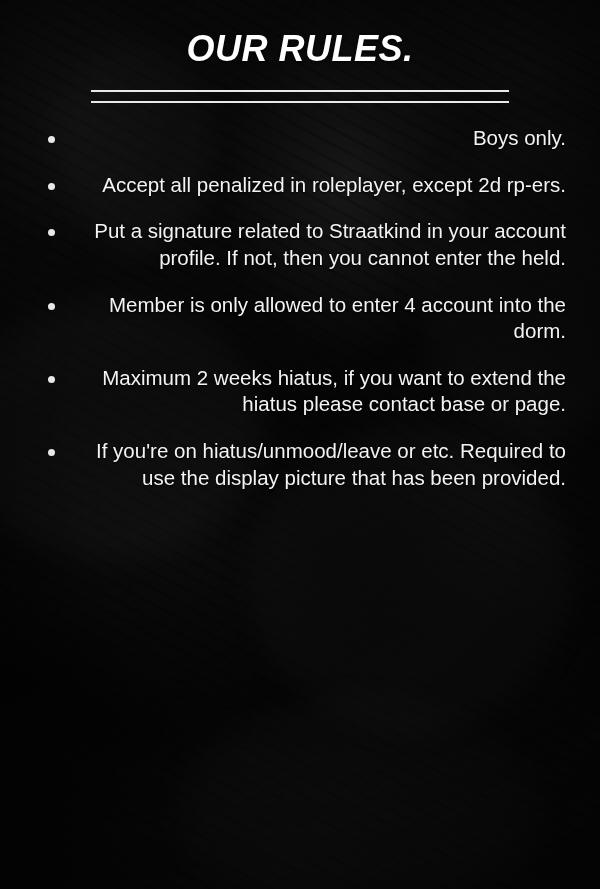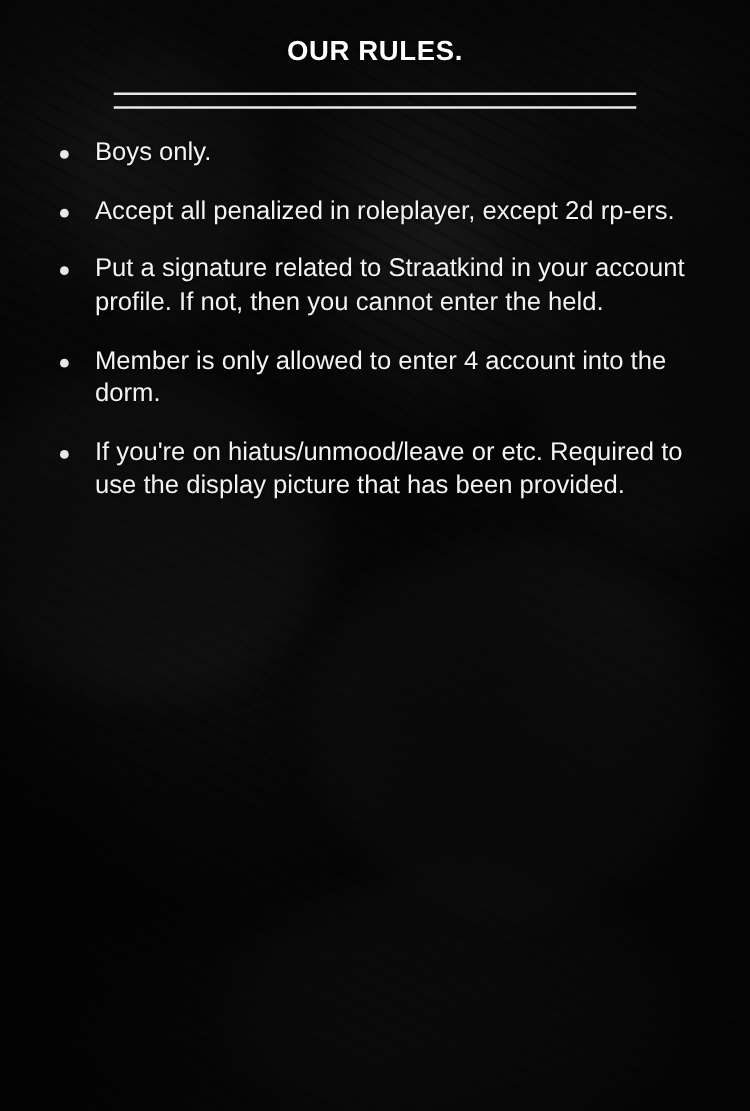--- a/index.html
+++ b/index.html
@@ -70,40 +70,42 @@
   
   #content {
     position: relative;
     z-index: 5;
     padding: 22px 28px 0 28px;
     color: #ffffff;
   }
 
   #title {
     text-align: center;
-    font-size: 22px;
+    font-size: 36px;
     font-weight: bold;
+    font-style: italic;
     letter-spacing: 0.5px;
     color: #ffffff;
     margin: 6px 0 0 0;
     text-shadow: 0 1px 3px rgba(0,0,0,0.8);
   }
 
   #divider {
     width: 418px;
     margin: 20px auto 22px auto;
     height: 9px;
     border-top: 2px solid #e9e9e9;
     border-bottom: 2px solid #e9e9e9;
   }
 
   ul#rules {
     list-style: none;
     margin: 0;
     padding: 0 6px 0 12px;
+    text-align: right;
   }
   ul#rules li {
     position: relative;
     padding-left: 36px;
     margin-bottom: 20px;
     font-size: 20.5px;
     line-height: 1.30;
     color: #f3f3f3;
     text-shadow: 0 1px 2px rgba(0,0,0,0.85);
   }
@@ -134,16 +136,17 @@
 
   <div id="content">
     <h1 id="title">OUR RULES.</h1>
     <div id="divider"></div>
 
     <ul id="rules">
       <li>Boys only.</li>
       <li>Accept all penalized in roleplayer, except 2d rp-ers.</li>
       <li>Put a signature related to Straatkind in your account profile. If not, then you cannot enter the held.</li>
       <li>Member is only allowed to enter 4 account into the dorm.</li>
+      <li>Maximum 2 weeks hiatus, if you want to extend the hiatus please contact base or page.</li>
       <li>If you're on hiatus/unmood/leave or etc. Required to use the display picture that has been provided.</li>
     </ul>
   </div>
 </div>
 
 </body></html>

